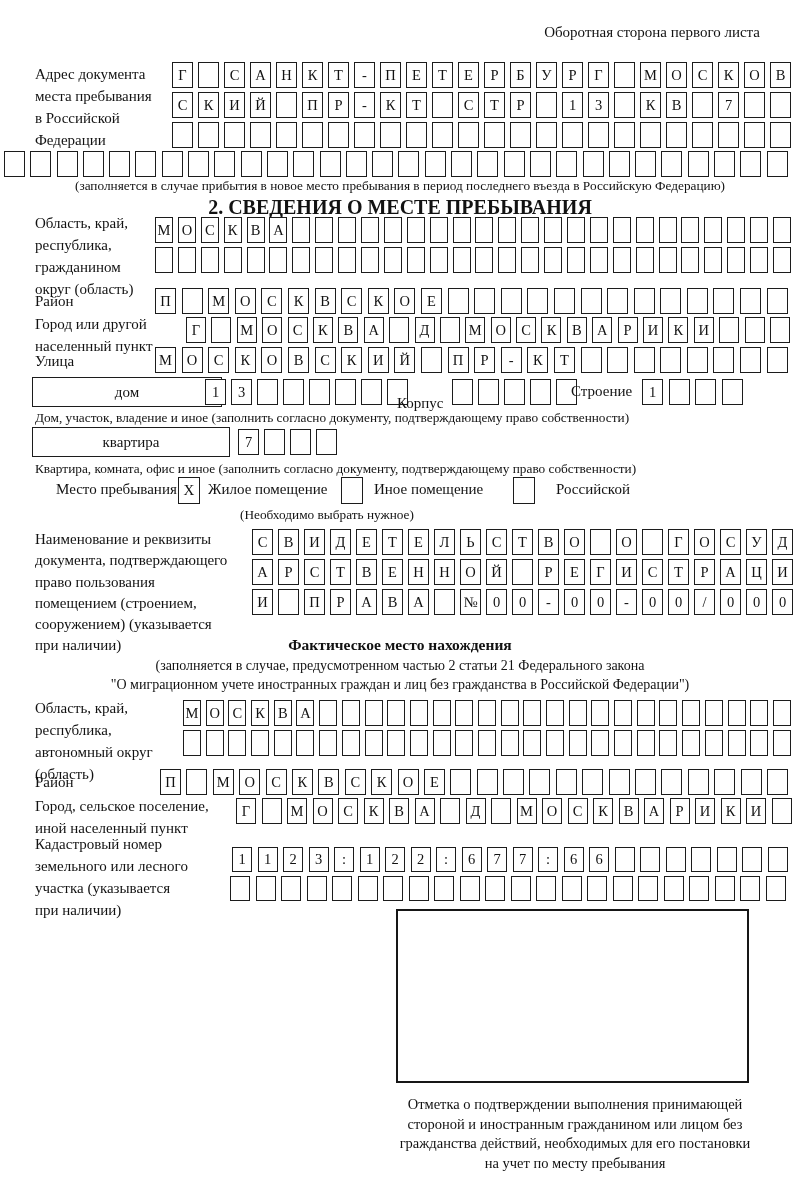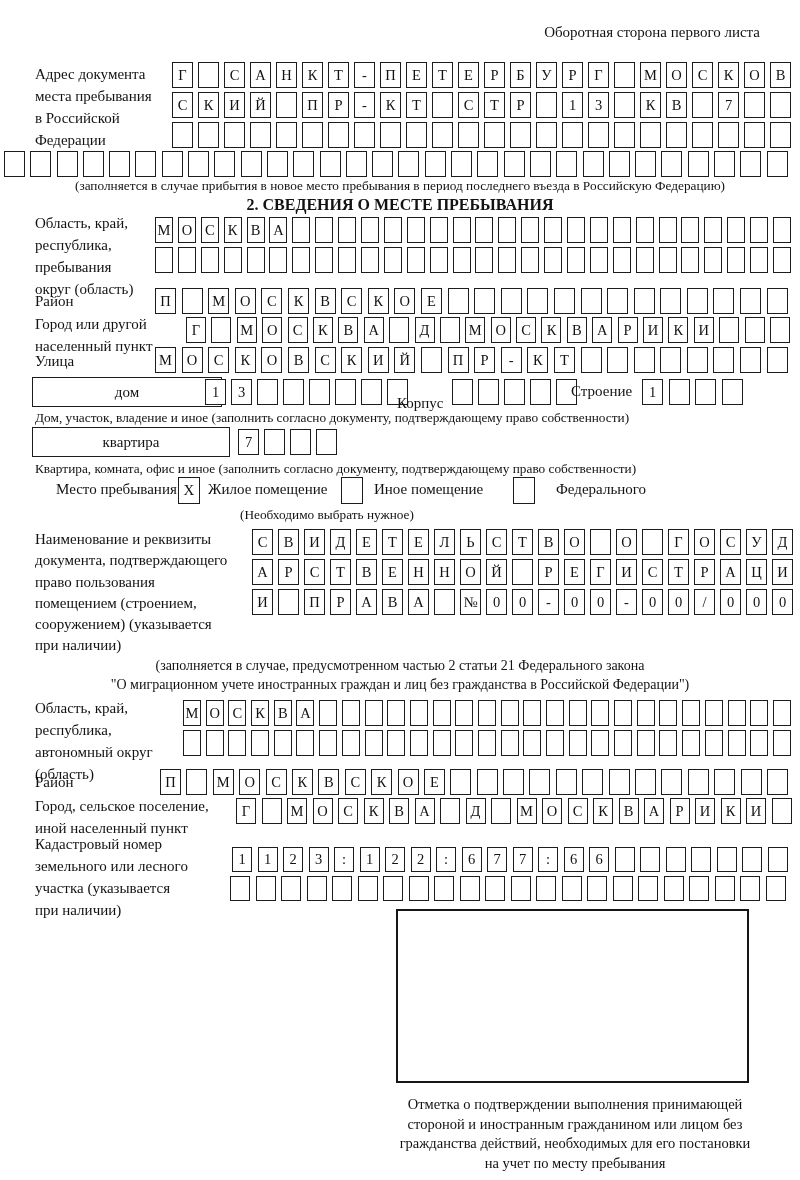--- a/index.html
+++ b/index.html
@@ -159,26 +159,26 @@
       <span class="cell"></span>
       <span class="cell"></span>
       <span class="cell"></span>
       <span class="cell"></span>
       <span class="cell"></span>
       <span class="cell"></span>
     </div>
 
   <div class="abs small note-center" style="top:178px;">(заполняется в случае прибытия в новое место пребывания в период последнего въезда в Российскую Федерацию)</div>
 
-  <div class="abs bold note-center" style="top:196px; font-size:16px;text-align:center;">2. СВЕДЕНИЯ О МЕСТЕ ПРЕБЫВАНИЯ</div>
+  <div class="abs bold note-center" style="top:196px; font-size:20px;text-align:center;">2. СВЕДЕНИЯ О МЕСТЕ ПРЕБЫВАНИЯ</div>
 
   <div class="abs lbl" style="left:35px; top:212px;">
       <div class="ln">Область, край,</div>
       <div class="ln">республика,</div>
-      <div class="ln">пребывания</div>
+      <div class="ln">гражданином</div>
       <div class="ln">округ (область)</div>
     </div>
   <div class="cellrow" style="left:155px; top:217px; gap:4.9px; --w:18px;">
       <span class="cell filled">М</span>
       <span class="cell filled">О</span>
       <span class="cell filled">С</span>
       <span class="cell filled">К</span>
       <span class="cell filled">В</span>
       <span class="cell filled">А</span>
       <span class="cell"></span>
@@ -360,21 +360,21 @@
     </div>
 
   <div class="abs small" style="left:35px; top:461px;">Квартира, комната, офис и иное (заполнить согласно документу, подтверждающему право собственности)</div>
 
   <div class="inline-lbl" style="left:56px; top:481px;">Место пребывания:</div>
   <div class="chk" style="left:178px; top:477px;">X</div>
   <div class="inline-lbl" style="left:208px; top:481px;">Жилое помещение</div>
   <div class="chk" style="left:341px; top:477px;"></div>
   <div class="inline-lbl" style="left:374px; top:481px;">Иное помещение</div>
   <div class="chk" style="left:513px; top:477px;"></div>
-  <div class="inline-lbl" style="left:556px; top:481px;">Федерального</div>
+  <div class="inline-lbl" style="left:556px; top:481px;">Российской</div>
   <div class="abs small" style="left:240px; top:507px;">(Необходимо выбрать нужное)</div>
 
   <div class="abs lbl" style="left:35px; top:529px; line-height:21.3px;">
       <div class="ln">Наименование и реквизиты</div>
       <div class="ln">документа, подтверждающего</div>
       <div class="ln">право пользования</div>
       <div class="ln">помещением (строением,</div>
       <div class="ln">сооружением) (указывается</div>
       <div class="ln">при наличии)</div>
     </div>
@@ -441,20 +441,21 @@
       <span class="cell filled">0</span>
       <span class="cell filled">-</span>
       <span class="cell filled">0</span>
       <span class="cell filled">0</span>
       <span class="cell filled">/</span>
       <span class="cell filled">0</span>
       <span class="cell filled">0</span>
       <span class="cell filled">0</span>
     </div>
 
+  <div class="abs bold note-center" style="top:636px; font-size:15.5px;">Фактическое место нахождения</div>
   <div class="abs note-center" style="top:658px; font-size:14px;">(заполняется в случае, предусмотренном частью 2 статьи 21 Федерального закона</div>
   <div class="abs note-center" style="top:677px; font-size:14px;">"О миграционном учете иностранных граждан и лиц без гражданства в Российской Федерации")</div>
 
   <div class="abs lbl" style="left:35px; top:697px;">
       <div class="ln">Область, край,</div>
       <div class="ln">республика,</div>
       <div class="ln">автономный округ</div>
       <div class="ln">(область)</div>
     </div>
   <div class="cellrow" style="left:183px; top:700px; gap:4.7px; --w:18px;">

